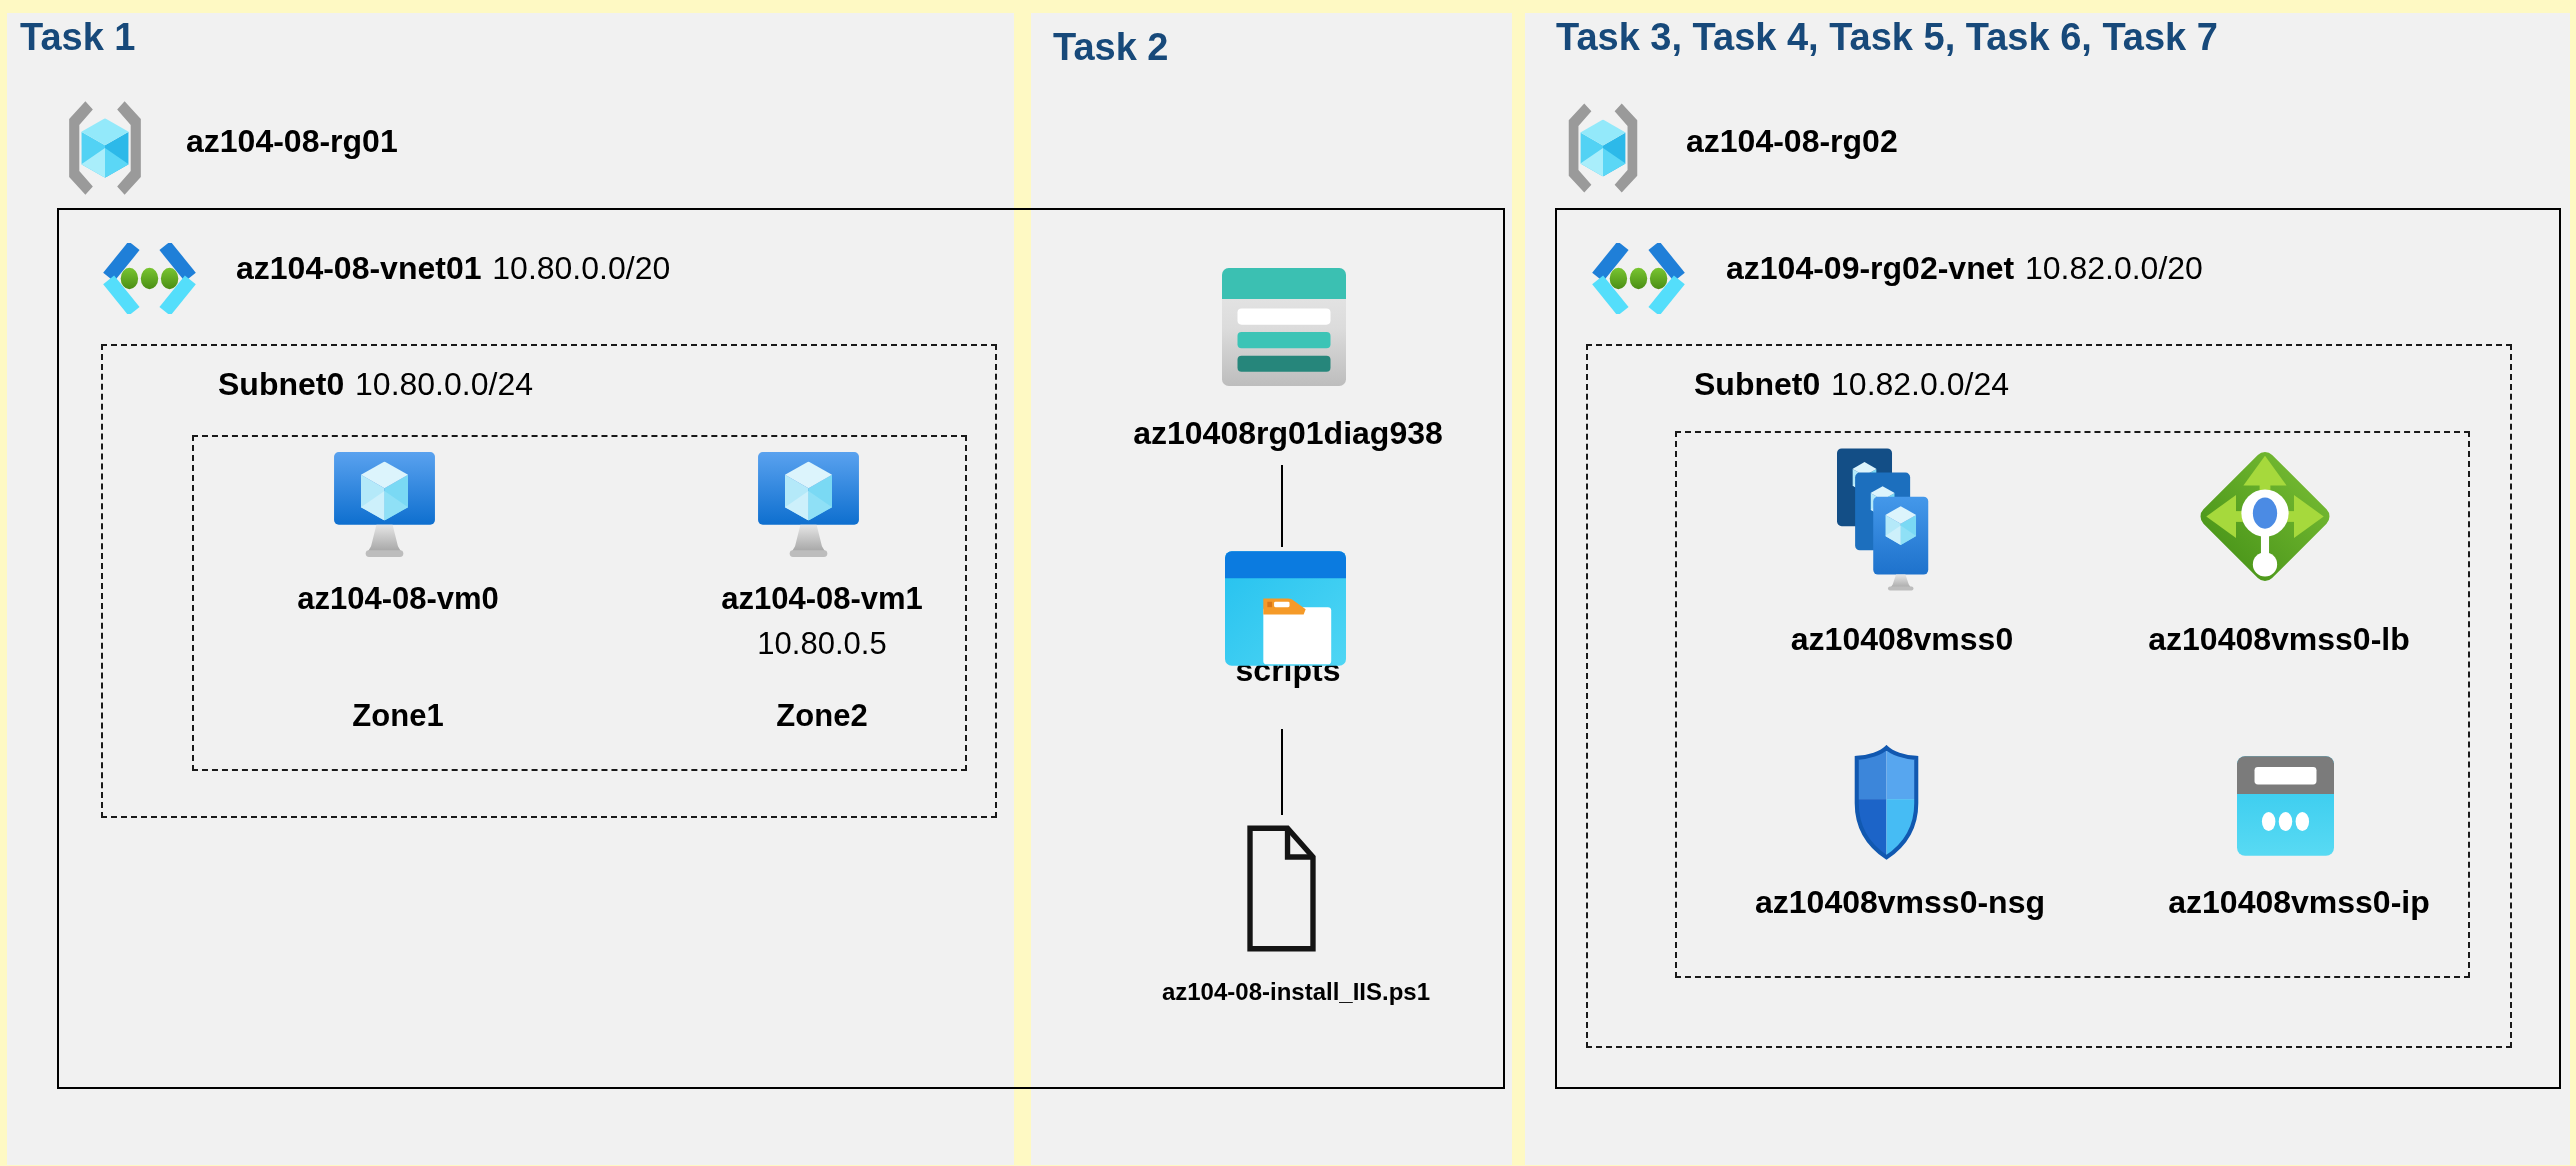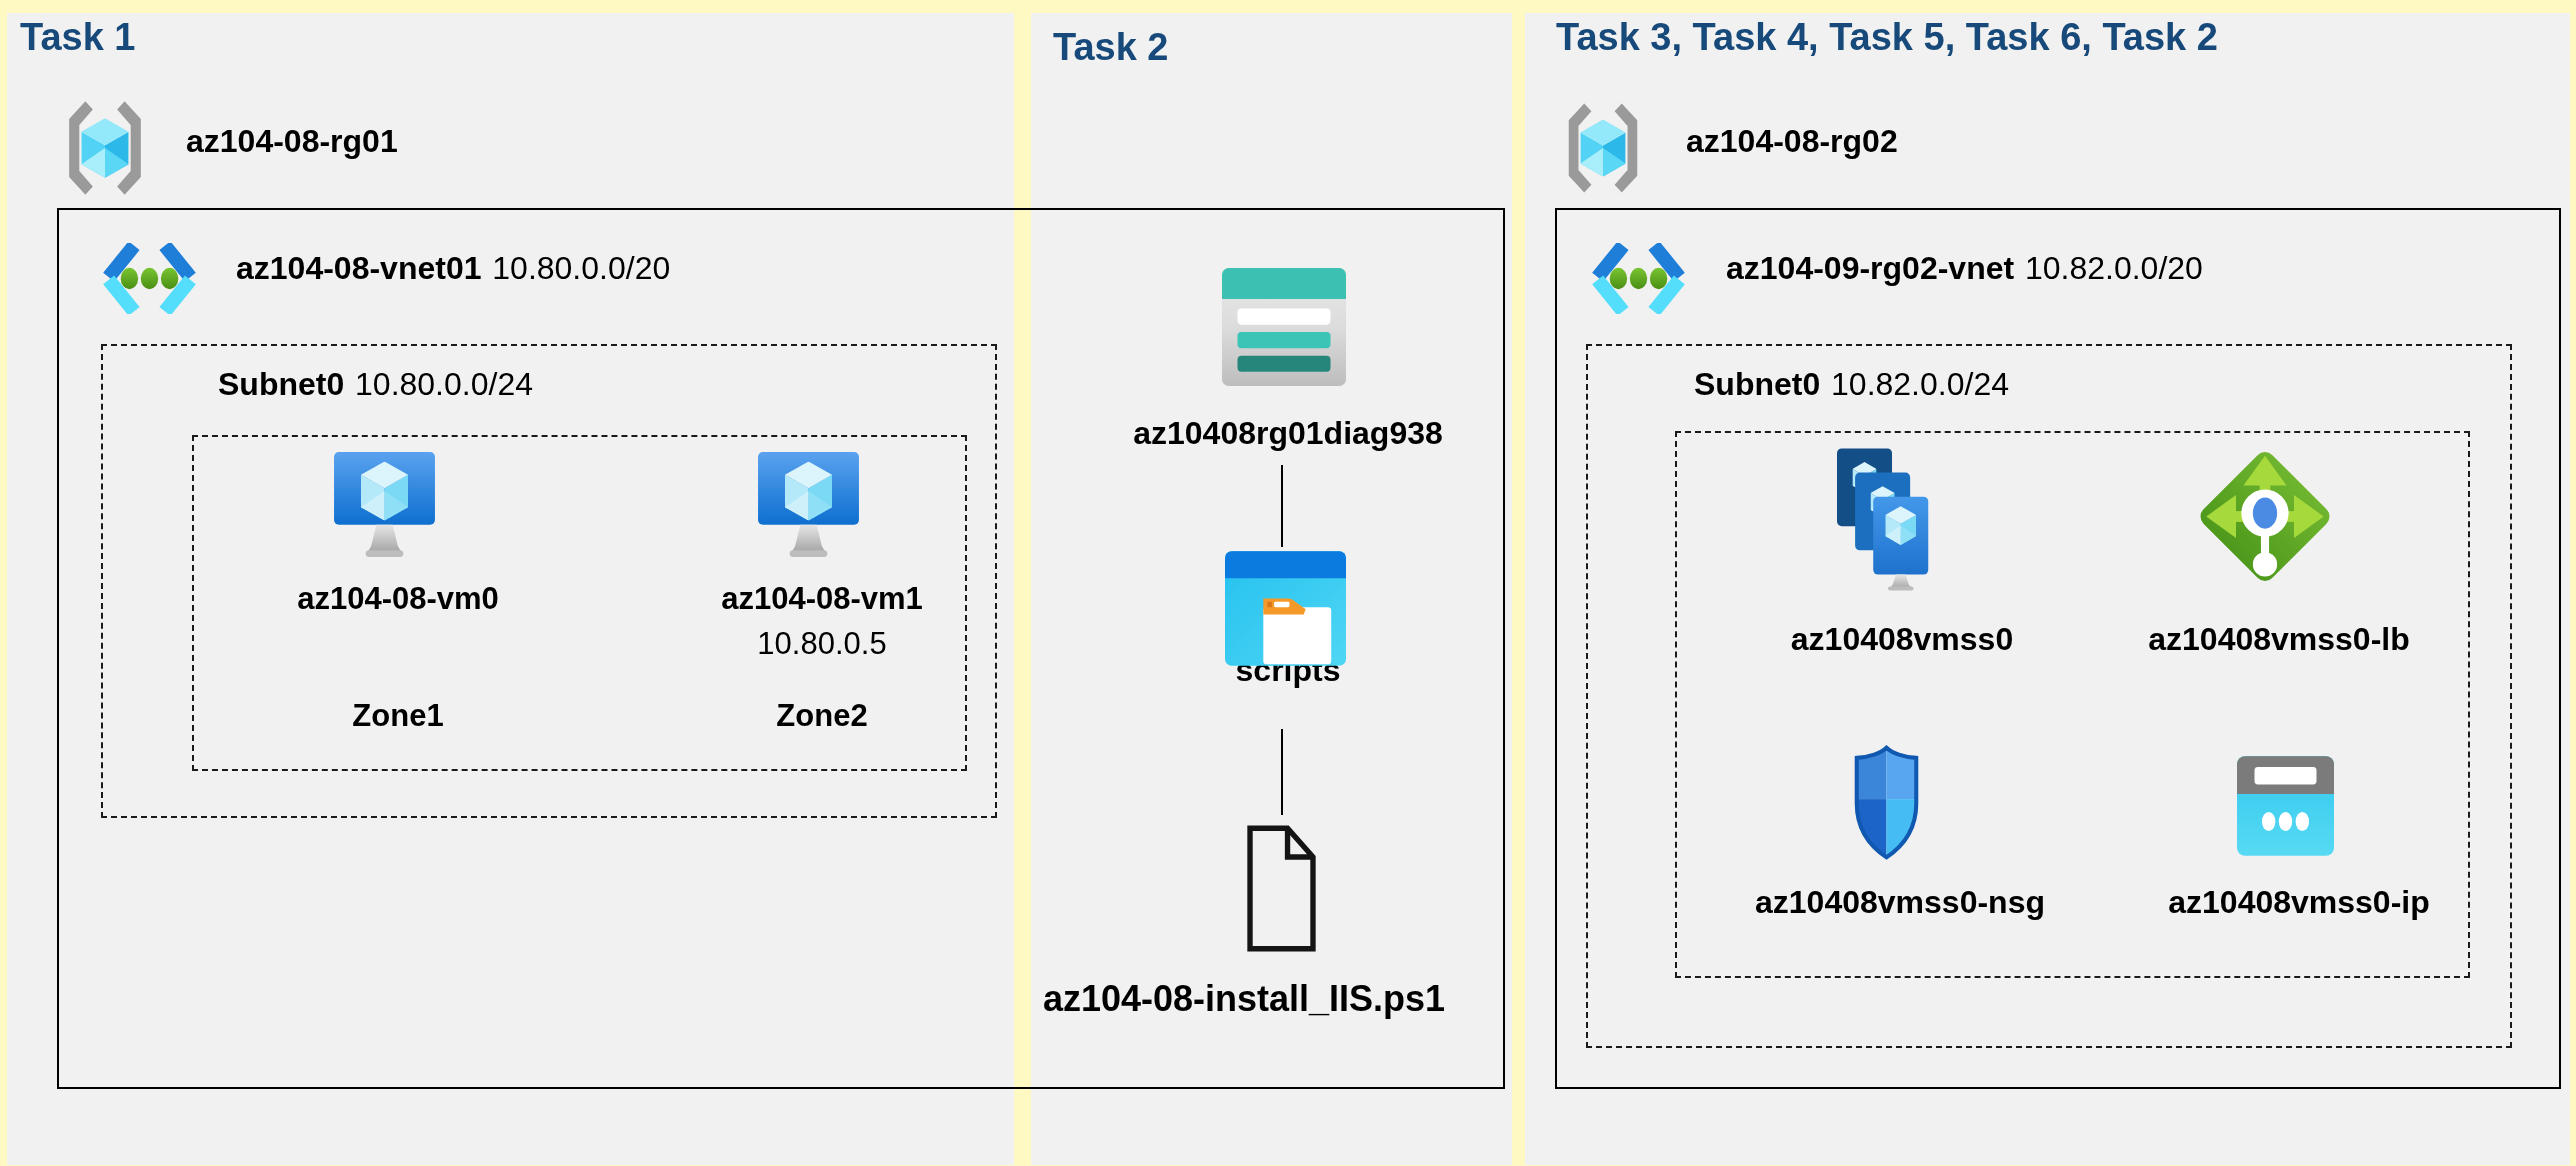--- a/index.html
+++ b/index.html
@@ -73,21 +73,21 @@
       </symbol>
     </defs>
   </svg>
 
   <div class="panel" style="left:6.7px;width:1007px;"></div>
   <div class="panel" style="left:1031px;width:481px;"></div>
   <div class="panel" style="left:1525px;width:1045px;"></div>
 
   <div class="hdr" style="left:20px;top:16px;">Task 1</div>
   <div class="hdr" style="left:1053px;top:26px;">Task 2</div>
-  <div class="hdr" style="left:1556px;top:16px;">Task 3, Task 4, Task 5, Task 6, Task 2</div>
+  <div class="hdr" style="left:1556px;top:16px;">Task 3, Task 4, Task 5, Task 6, Task 7</div>
 
   <svg class="icon" style="left:61px;top:100px" width="88" height="96" viewBox="0 0 130 142">
     <path d="M36,2 L12,28 L12,114 L36,140 L47,128 L27,105 L27,37 L47,14 Z" fill="#9a9a9a"></path>
     <path d="M94,2 L118,28 L118,114 L94,140 L83,128 L103,105 L103,37 L83,14 Z" fill="#9a9a9a"></path>
     <use href="#cubeCyan" x="30" y="27" width="70" height="88"></use>
   </svg>
   <div class="lbl name48" style="left:172px;top:123px;">az104-08-rg01</div>
 
   <div class="solidbox" style="left:57px;top:208px;width:1444px;height:877px;"></div>
 
@@ -150,21 +150,21 @@
     <rect x="73" y="75" width="23" height="8" rx="2" fill="#ffffff"></rect>
   </svg>
   <div class="lbl item" style="left:1038px;top:652px;width:472px;font-size:32px;">scripts</div>
 
   <div class="conn" style="left:1281px;top:729px;height:86px;"></div>
 
   <svg class="icon" style="left:1246px;top:824px" width="71" height="129" viewBox="0 0 106 192">
     <path d="M6,6 H62 L100,49 V186 H6 Z" fill="#f1f1f1" stroke="#141414" stroke-width="8" stroke-linejoin="miter"></path>
     <path d="M62,6 V49 H100" fill="none" stroke="#141414" stroke-width="8"></path>
   </svg>
-  <div class="lbl item" style="left:994px;top:978px;width:472px;font-size:36px;">az104-08-install_IIS.ps1</div>
+  <div class="lbl item" style="left:1046px;top:978px;width:472px;font-size:24px;">az104-08-install_IIS.ps1</div>
 
   <svg class="icon" style="left:1561px;top:101px" width="84" height="94" viewBox="0 0 130 142">
     <path d="M36,2 L12,28 L12,114 L36,140 L47,128 L27,105 L27,37 L47,14 Z" fill="#9a9a9a"></path>
     <path d="M94,2 L118,28 L118,114 L94,140 L83,128 L103,105 L103,37 L83,14 Z" fill="#9a9a9a"></path>
     <use href="#cubeCyan" x="30" y="27" width="70" height="88"></use>
   </svg>
   <div class="lbl name48" style="left:1672px;top:123px;">az104-08-rg02</div>
 
   <div class="solidbox" style="left:1555px;top:208px;width:1002px;height:877px;"></div>
 

